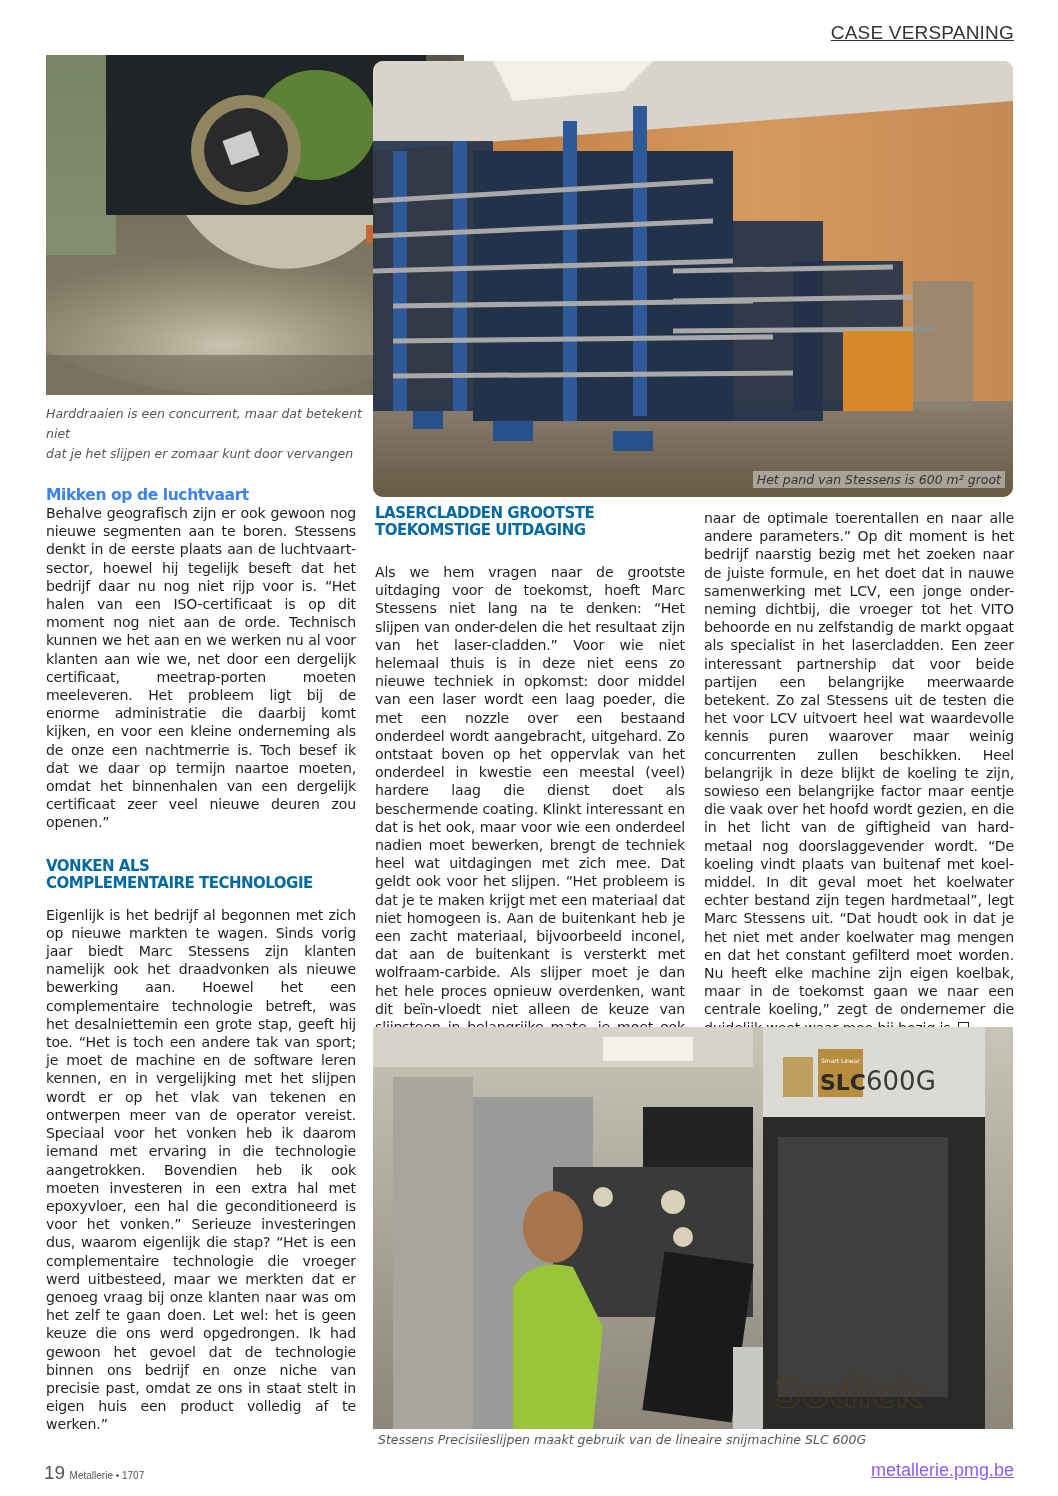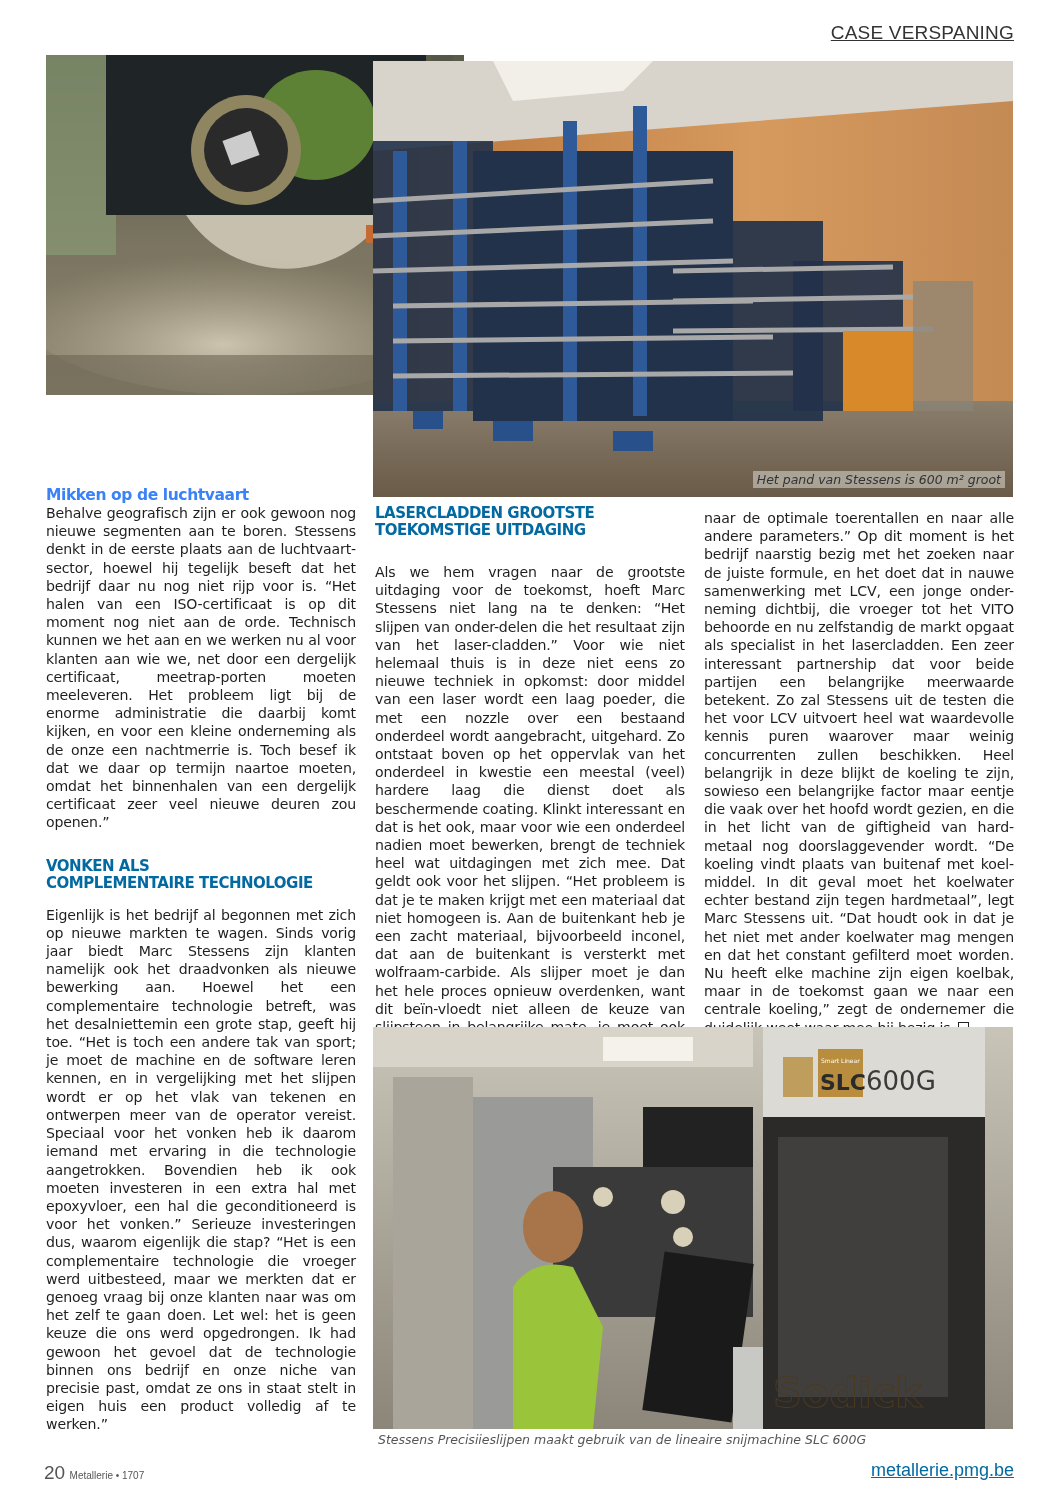--- a/index.html
+++ b/index.html
@@ -8,21 +8,21 @@
   .section-label { right:44px; top:22px; font-size:19px; color:#333; text-decoration:underline; letter-spacing:0.2px; font-family:"Liberation Sans", sans-serif; }
   .photo { overflow:hidden; }
   .caption { font-style:italic; font-size:12.5px; color:#555; line-height:20px; font-family:"DejaVu Sans", sans-serif; font-weight:300; }
   .col { font-size:14.1px; line-height:18.2px; text-align:justify; color:#1e1e1e; font-family:"DejaVu Sans", sans-serif; letter-spacing:-0.15px; }
   .col p { margin:0; }
   .subhead { font-weight:bold; font-size:15.5px; color:#3b82f6; margin:0; line-height:18px; font-family:"DejaVu Sans", sans-serif; letter-spacing:-0.4px; }
   .headline { font-weight:bold; font-size:15px; color:#0369a1; text-transform:uppercase; line-height:17px; margin:0; font-family:"DejaVu Sans", sans-serif; letter-spacing:-0.5px; }
   .footer-left { left:44px; top:1462px; font-family:"Liberation Sans", sans-serif; color:#555; }
   .footer-left .pg { font-size:19px; }
   .footer-left .mag { font-size:10px; }
-  .footer-right { right:44px; top:1460px; font-family:"Liberation Sans", sans-serif; font-size:18px; color:#0369a1; text-decoration:underline; }
+  .footer-right { right:44px; top:1460px; font-family:"Liberation Sans", sans-serif; font-size:18px; color:#8b5cf6; text-decoration:underline; }
   .overlay-caption { background:rgba(190,185,175,0.75); color:#333; font-style:italic; font-size:12.5px; padding:1px 4px; font-weight:300; }
   .end-box { display:inline-block; width:9px; height:9px; border:1.5px solid #222; vertical-align:0px; margin-left:3px; }
 </style>
 </head>
 <body>
 
 <div class="abs section-label">CASE VERSPANING</div>
 
 <div class="abs photo" style="left:44px;top:53px;width:422px;height:344px;border:2px solid #fff;box-sizing:border-box;">
   <svg width="422" height="344" viewBox="0 0 422 344">
@@ -45,21 +45,21 @@
     <circle cx="200" cy="95" r="42" fill="#2a2a2a"></circle>
     <rect x="180" y="80" width="30" height="26" fill="#ccc" transform="rotate(-20 195 93)"></rect>
     <path d="M140 160 A 120 120 0 0 0 340 160 Z" fill="#cfc9b8" opacity="0.9"></path>
     <rect x="385" y="0" width="22" height="200" fill="#55554a"></rect>
     <rect x="320" y="170" width="60" height="18" fill="#c46a32"></rect>
     <ellipse cx="200" cy="250" rx="230" ry="90" fill="url(#mist)"></ellipse>
     <rect x="0" y="300" width="422" height="44" fill="#6d6654" opacity="0.6"></rect>
   </svg>
 </div>
 
-<div class="abs photo" style="left:373px;top:61px;width:640px;height:436px;">
+<div class="abs photo" style="left:373px;top:61px;width:640px;height:436px;border-radius:10px;">
   <svg width="640" height="436" viewBox="0 0 640 436">
     <defs>
       <linearGradient id="wall" x1="0" y1="0" x2="1" y2="0">
         <stop offset="0" stop-color="#b8743a"></stop>
         <stop offset="0.6" stop-color="#d69a5e"></stop>
         <stop offset="1" stop-color="#c48a54"></stop>
       </linearGradient>
       <linearGradient id="floor" x1="0" y1="0" x2="0" y2="1">
         <stop offset="0" stop-color="#8a7e6c"></stop>
         <stop offset="1" stop-color="#6a5a48"></stop>
@@ -97,20 +97,22 @@
     <g fill="#28508a">
       <rect x="40" y="350" width="30" height="18"></rect>
       <rect x="120" y="360" width="40" height="20"></rect>
       <rect x="240" y="370" width="40" height="20"></rect>
     </g>
   </svg>
   <div class="abs overlay-caption" style="right:8px;top:410px;">Het pand van Stessens is 600 m² groot</div>
 </div>
 
 <div class="abs caption" style="left:46px;top:404px;width:320px;">
+  <div>Harddraaien is een concurrent, maar dat betekent niet</div>
+  <div>dat je het slijpen er zomaar kunt door vervangen</div>
 </div>
 
 <div class="abs col" style="left:46px;top:468px;width:310px;">
   <div style="height:18px;"></div>
   <p class="subhead">Mikken op de luchtvaart</p>
   <p>Behalve geografisch zijn er ook gewoon nog nieuwe segmenten aan te boren. Stessens denkt in de eerste plaats aan de luchtvaart-sector, hoewel hij tegelijk beseft dat het bedrijf daar nu nog niet rijp voor is. “Het halen van een ISO-certificaat is op dit moment nog niet aan de orde. Technisch kunnen we het aan en we werken nu al voor klanten aan wie we, net door een dergelijk certificaat, meetrap-porten moeten meeleveren. Het probleem ligt bij de enorme administratie die daarbij komt kijken, en voor een kleine onderneming als de onze een nachtmerrie is. Toch besef ik dat we daar op termijn naartoe moeten, omdat het binnenhalen van een dergelijk certificaat zeer veel nieuwe deuren zou openen.”</p>
   <div style="height:26px;"></div>
   <p class="headline">VONKEN ALS</p>
   <p class="headline">COMPLEMENTAIRE TECHNOLOGIE</p>
   <div style="height:14px;"></div>
@@ -157,16 +159,16 @@
     <text x="400" y="380" font-family="DejaVu Sans, sans-serif" font-weight="bold" font-size="40" fill="none" stroke="#4a3a20" stroke-width="1">Sodick</text>
     <rect x="280" y="230" width="90" height="160" fill="#1a1a1a" transform="rotate(8 325 310)"></rect>
     <rect x="360" y="320" width="30" height="82" fill="#c8c8c4"></rect>
     <ellipse cx="180" cy="200" rx="30" ry="36" fill="#a8744a"></ellipse>
     <path d="M140 260 Q160 230 200 240 L230 300 L220 402 L140 402 Z" fill="#9ac43a"></path>
   </svg>
 </div>
 <div class="abs caption" style="left:378px;top:1430px;">Stessens Precisiieslijpen maakt gebruik van de lineaire snijmachine SLC 600G</div>
 
 <div class="abs footer-left">
-  <span class="pg">20</span>
+  <span class="pg">19</span>
   <span class="mag">Metallerie • 1707</span>
 </div>
 <div class="abs footer-right">metallerie.pmg.be</div>
 
 </body></html>

